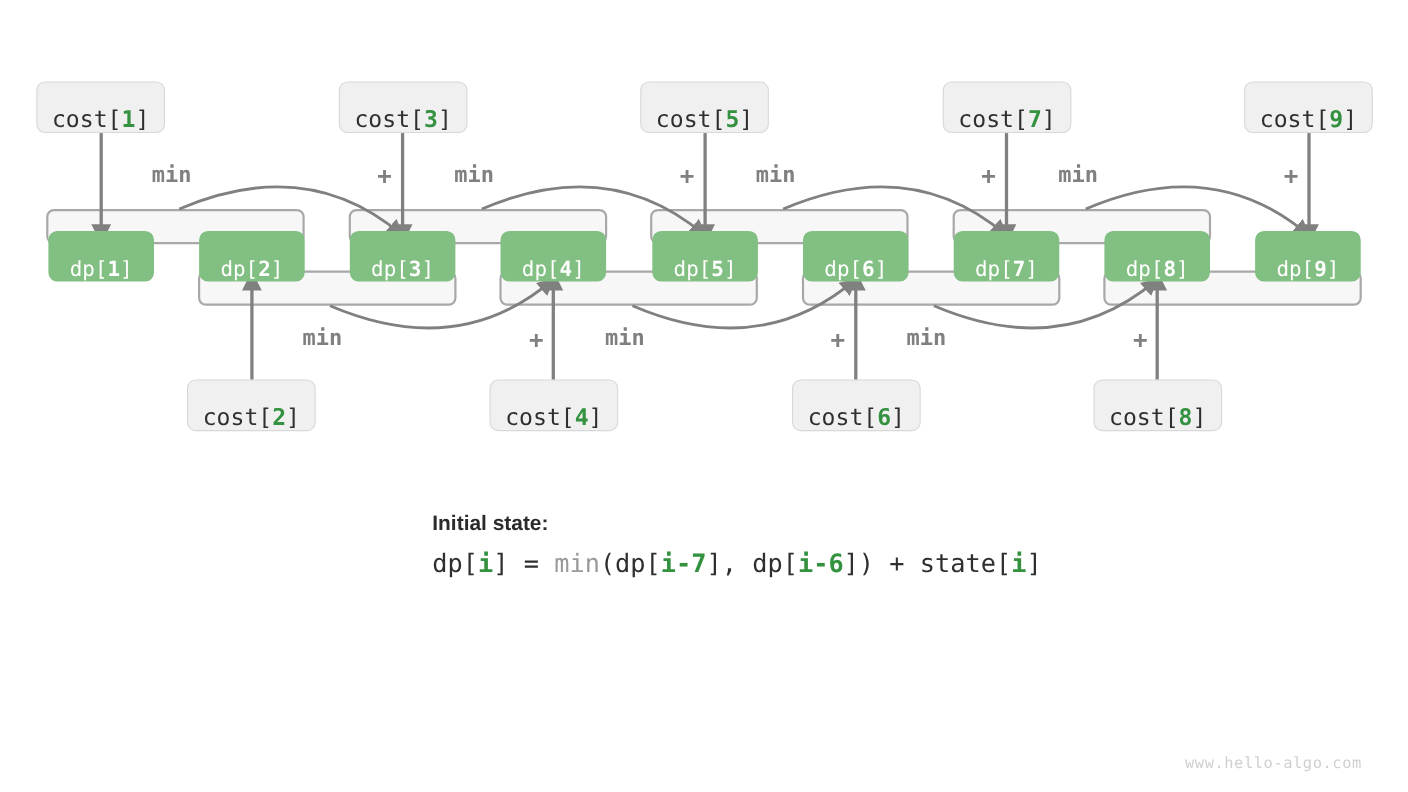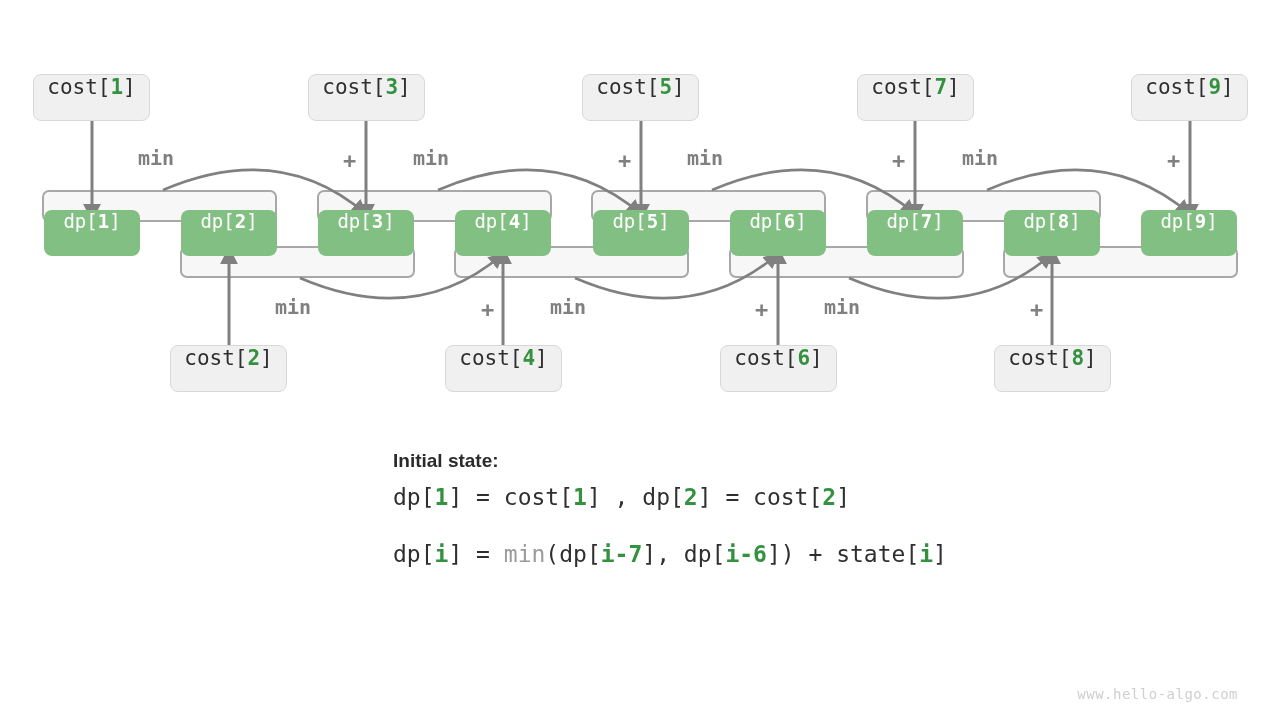--- a/index.html
+++ b/index.html
@@ -8,21 +8,21 @@
     background:#ffffff;
     font-family:"Liberation Sans", sans-serif;
     overflow:hidden;
     position:relative;
   }
   #stage{position:absolute;left:0;top:0;width:1280px;height:720px;}
 
   
   .node{
     position:absolute;
-    display:flex;align-items:flex-start;justify-content:center;
+    display:flex;align-items:flex-end;justify-content:center;
     font-family:"DejaVu Sans Mono","Liberation Mono",monospace;
     box-sizing:border-box;
     white-space:pre;
   }
   .cost-box{
     height:47px;
     background:#f0f0f0;
     border:1px solid #d8d8d8;
     border-radius:8px;
     color:#2f2f2f;
@@ -56,21 +56,21 @@
   
   .oplabel{
     position:absolute;
     font-family:"DejaVu Sans Mono","Liberation Mono",monospace;
     font-size:20px;font-weight:bold;color:#808080;
     white-space:pre;z-index:7;
   }
   .oplabel.plus{font-size:22px;}
 
   
-  #textblock{position:absolute;left:393px;top:450px;width:700px;}
+  #textblock{position:absolute;left:393px;top:466px;width:700px;}
   .head{
     font-family:"Liberation Sans",sans-serif;
     font-weight:bold;font-size:19px;color:#2b2b2b;
     margin:0 0 12px 0;
   }
   .formula{
     font-family:"DejaVu Sans Mono","Liberation Mono",monospace;
     font-size:23px;color:#2f2f2f;white-space:pre;margin:0 0 31px 0;
   }
   .formula .idx{color:#33913f;font-weight:bold;}
@@ -164,18 +164,17 @@
       <div class="oplabel" style="left: 275px; top: 295px;">min</div>
       <div class="oplabel plus" style="left: 481px; top: 297px;">+</div>
       <div class="oplabel" style="left: 550px; top: 295px;">min</div>
       <div class="oplabel plus" style="left: 755px; top: 297px;">+</div>
       <div class="oplabel" style="left: 824px; top: 295px;">min</div>
       <div class="oplabel plus" style="left: 1030px; top: 297px;">+</div>
     </div>
 
   <div id="textblock">
     <p class="head">Initial state:</p>
-    <p class="formula" id="f-initial"><span>dp[</span><span class="idx">1</span><span>] = cost[</span><span class="idx">1</span><span>] , dp[</span><span class="idx">2</span><span>] = cost[</span><span class="idx">2</span><span>]</span></p>
     <p class="formula" id="f-transition"><span>dp[</span><span class="idx">i</span><span>] = </span><span class="fn">min</span><span>(dp[</span><span class="idx">i-7</span><span>], dp[</span><span class="idx">i-6</span><span>]) + state[</span><span class="idx">i</span><span>]</span></p>
   </div>
 
   <div id="watermark">www.hello-algo.com</div>
 </div>
 
 </body></html>

